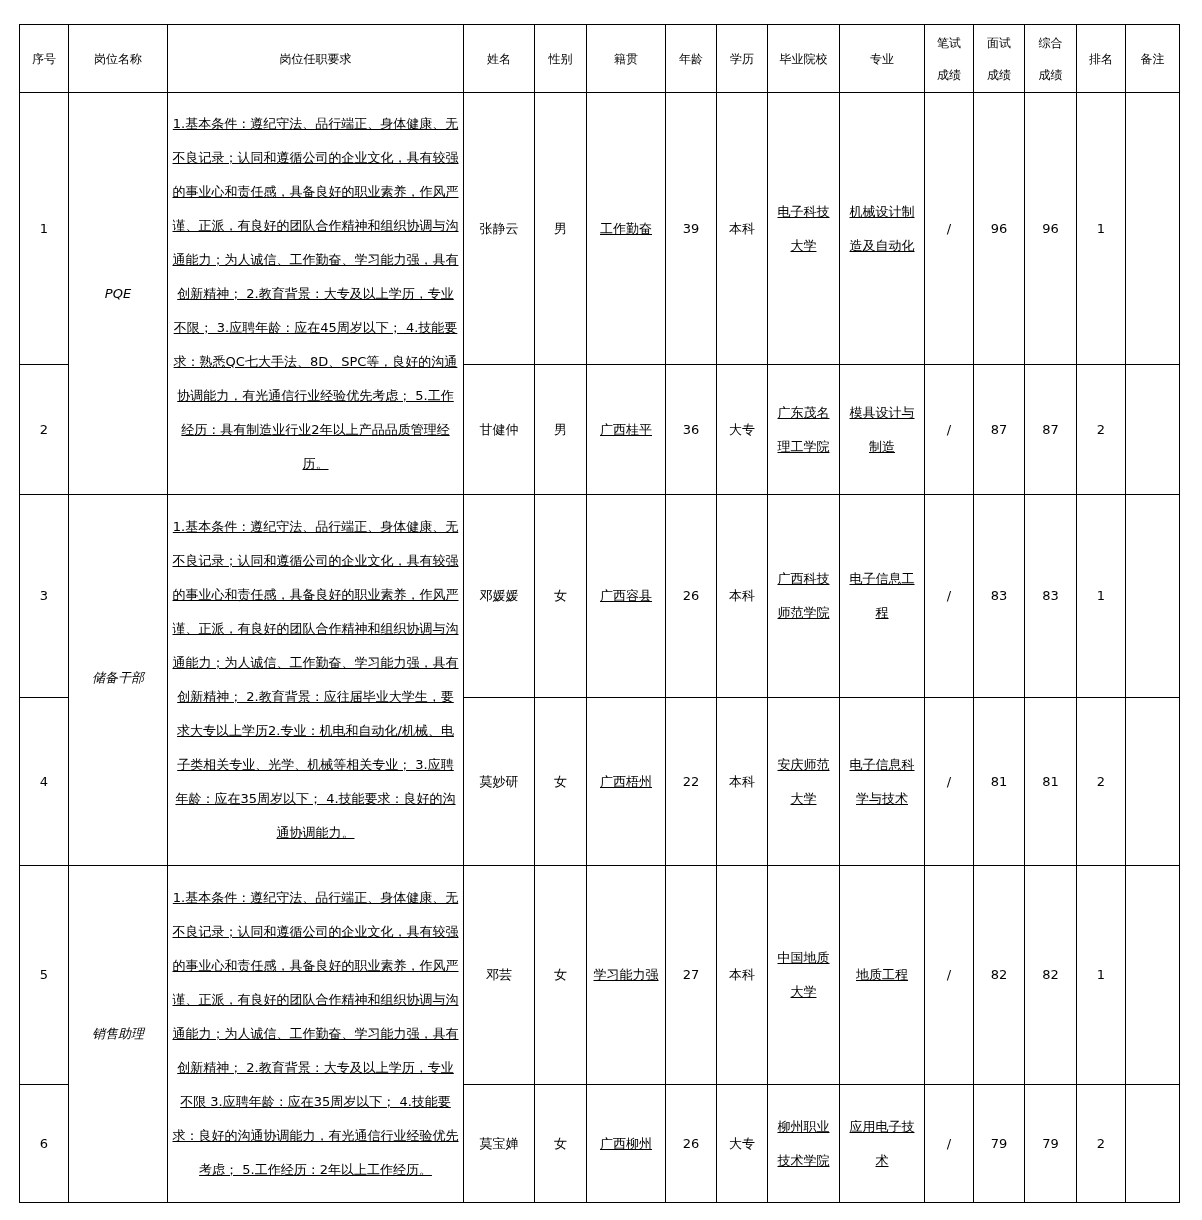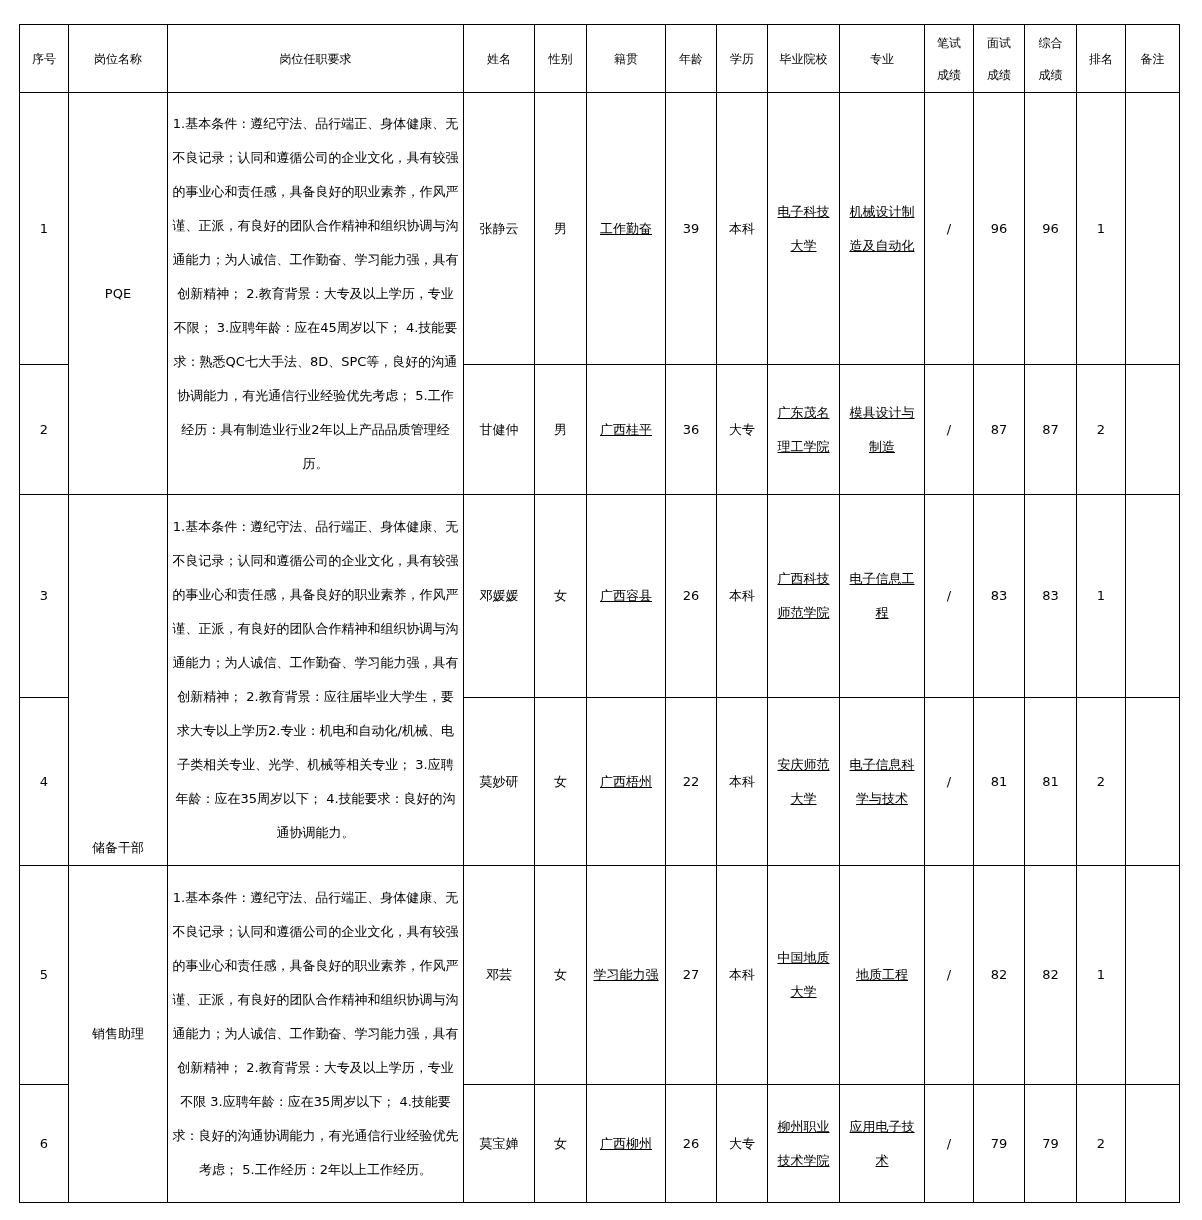--- a/index.html
+++ b/index.html
@@ -9,22 +9,22 @@
     border-collapse: collapse; table-layout: fixed;
     width: 1160px;
   }
   table.sheet td, table.sheet th {
     border: 1.5px solid #000;
     text-align: center; vertical-align: middle;
     font-size: 13px; line-height: 34px; padding: 0 4px;
     overflow: hidden;
   }
   table.sheet th { font-weight: normal; font-size: 12px; height: 67px; line-height: 32px; margin-left: 12px; }
-  td.req { text-align: left; vertical-align: top; padding: 0 6px 0 8px; line-height: 33.6px; font-size: 13.5px; }
-  td.pos { text-align: left; padding-left: 8px; }
+  td.req { text-align: left; vertical-align: top; padding: 0 6px 0 8px; line-height: 33.6px; font-size: 13.5px; text-decoration: underline; }
+  td.pos { text-align: left; padding-left: 8px; font-style: italic; }
   td.wrap { line-height: 34px; text-decoration: underline; }
   .num { font-size: 12px; }
 </style>
 </head>
 <body>
 
 <table class="sheet">
   <colgroup>
     <col style="width:49px">
       <col style="width:99px">
@@ -91,21 +91,21 @@
       <td class="wrap">模具设计与制造</td>
       <td class="num">/</td>
       <td class="num">87</td>
       <td class="num">87</td>
       <td class="num">2</td>
       <td></td>
     </tr>
 
     <tr style="height:203px">
       <td class="num">3</td>
-      <td class="pos" rowspan="2" style="vertical-align:bottom; ">储备干部</td>
+      <td class="pos" rowspan="2" style="vertical-align:bottom; padding-bottom:170px">储备干部</td>
       <td class="req" rowspan="2">1.基本条件：遵纪守法、品行端正、身体健康、无不良记录；认同和遵循公司的企业文化，具有较强的事业心和责任感，具备良好的职业素养，作风严谨、正派，有良好的团队合作精神和组织协调与沟通能力；为人诚信、工作勤奋、学习能力强，具有创新精神； 2.教育背景：应往届毕业大学生，要求大专以上学历2.专业：机电和自动化/机械、电子类相关专业、光学、机械等相关专业； 3.应聘年龄：应在35周岁以下； 4.技能要求：良好的沟通协调能力。</td>
       <td>邓媛媛</td>
       <td>女</td>
       <td class="wrap">广西容县</td>
       <td class="num">26</td>
       <td>本科</td>
       <td class="wrap">广西科技师范学院</td>
       <td class="wrap">电子信息工程</td>
       <td class="num">/</td>
       <td class="num">83</td>

